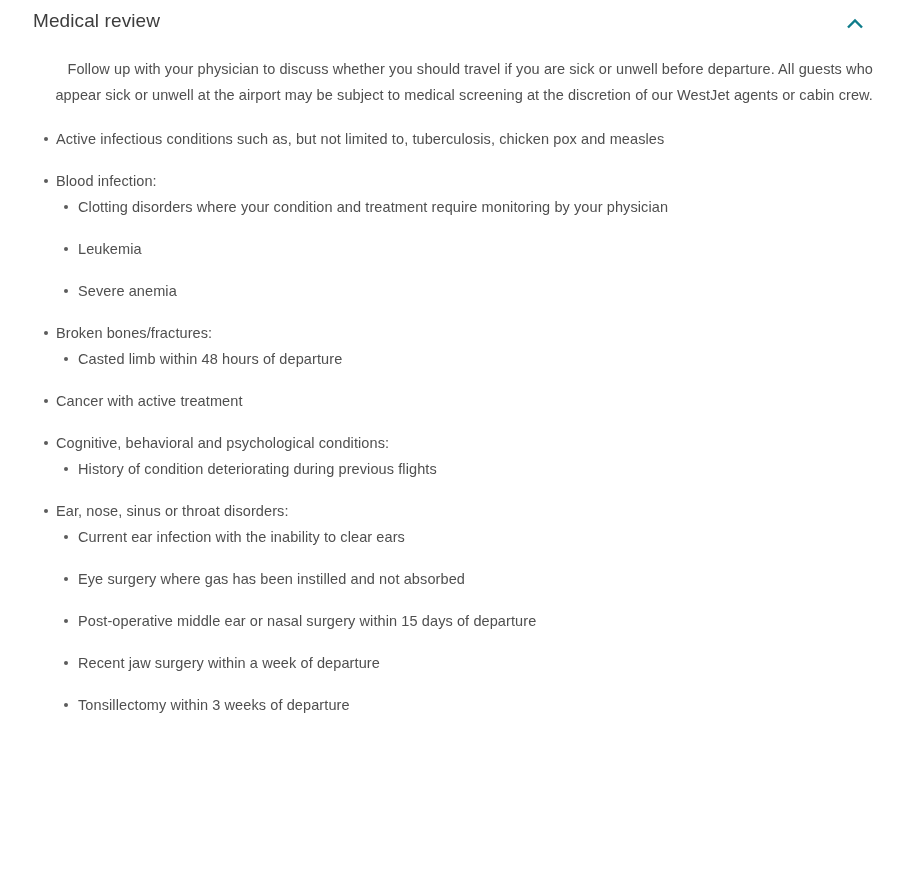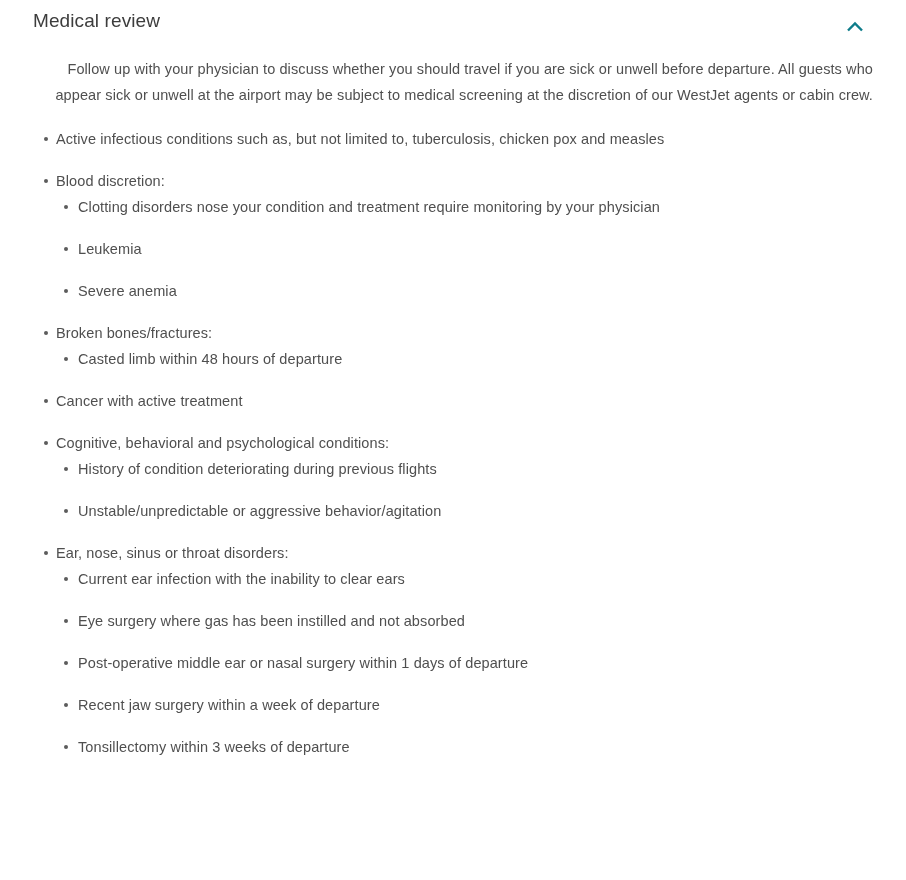--- a/index.html
+++ b/index.html
@@ -13,21 +13,21 @@
     font-family: "Liberation Sans", sans-serif;
     overflow: hidden;
   }
   .section {
     width: 906px;
     height: 880px;
     background: #ffffff;
   }
   .accordion-header {
     display: flex;
-    align-items: flex-end;
+    align-items: center;
     justify-content: space-between;
     padding: 9px 42px 0 33px;
     cursor: pointer;
   }
   .section-title {
     margin: 0;
     font-size: 19px;
     font-weight: 400;
     line-height: 24px;
     color: #3d3d3d;
@@ -113,36 +113,35 @@
     </button>
   </div>
 
   <div class="accordion-body">
 
     <p class="intro">Follow up with your physician to discuss whether you should travel if you are sick or unwell before departure. All guests who appear sick or unwell at the airport may be subject to medical screening at the discretion of our WestJet agents or cabin crew.</p>
 
 
     <ul class="conditions">
         <li><span>Active infectious conditions such as, but not limited to, tuberculosis, chicken pox and measles</span></li>
-        <li><span>Blood discretion:</span><ul>
-            <li><span>Clotting disorders nose your condition and treatment require monitoring by your physician</span></li>
+        <li><span>Blood infection:</span><ul>
+            <li><span>Clotting disorders where your condition and treatment require monitoring by your physician</span></li>
             <li><span>Leukemia</span></li>
             <li><span>Severe anemia</span></li>
           </ul></li>
         <li><span>Broken bones/fractures:</span><ul>
             <li><span>Casted limb within 48 hours of departure</span></li>
           </ul></li>
         <li><span>Cancer with active treatment</span></li>
         <li><span>Cognitive, behavioral and psychological conditions:</span><ul>
             <li><span>History of condition deteriorating during previous flights</span></li>
-            <li><span>Unstable/unpredictable or aggressive behavior/agitation</span></li>
           </ul></li>
         <li><span>Ear, nose, sinus or throat disorders:</span><ul>
             <li><span>Current ear infection with the inability to clear ears</span></li>
             <li><span>Eye surgery where gas has been instilled and not absorbed</span></li>
-            <li><span>Post-operative middle ear or nasal surgery within 1 days of departure</span></li>
+            <li><span>Post-operative middle ear or nasal surgery within 15 days of departure</span></li>
             <li><span>Recent jaw surgery within a week of departure</span></li>
             <li><span>Tonsillectomy within 3 weeks of departure</span></li>
           </ul></li>
       </ul>
 
   </div>
 </div>
 
 </body></html>

